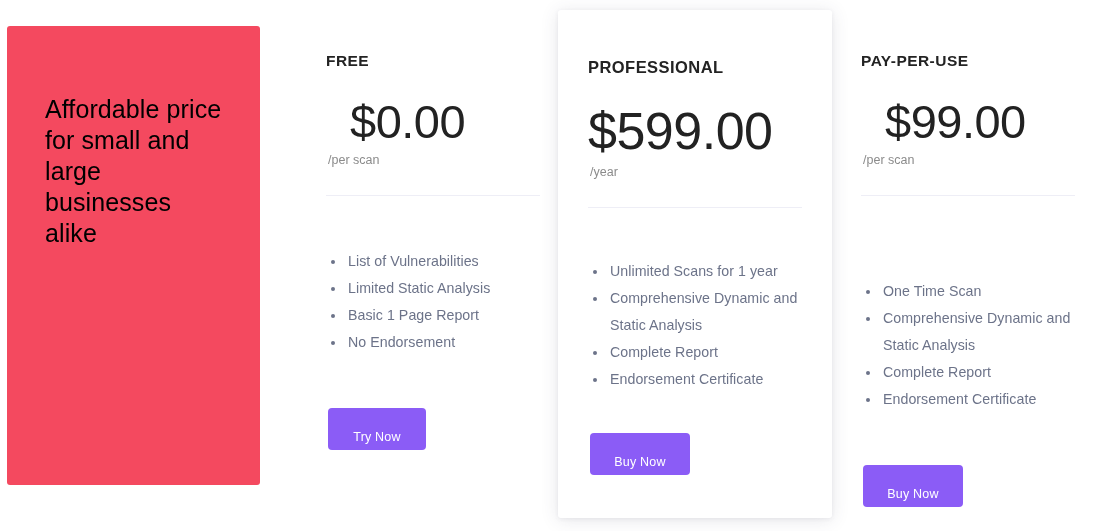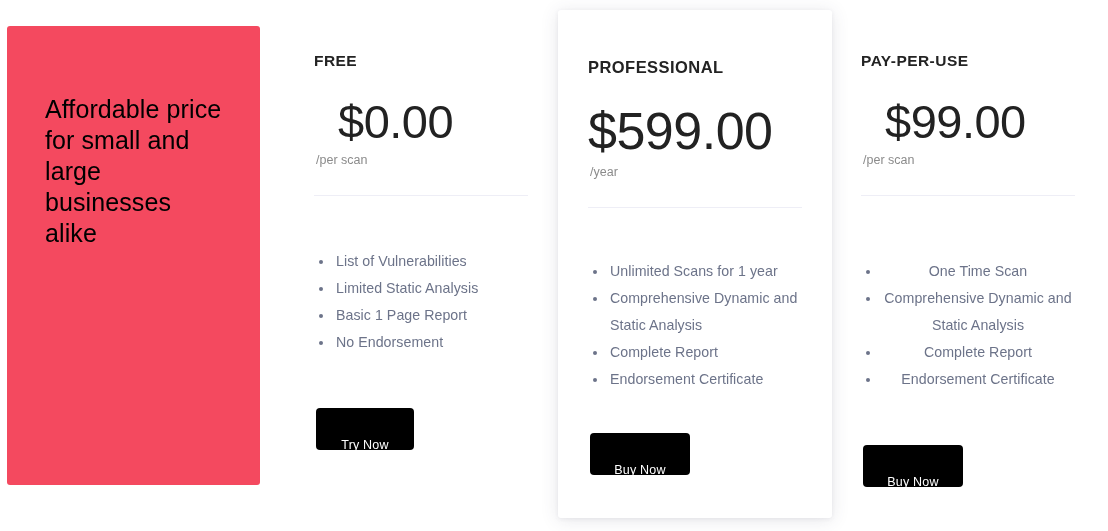--- a/index.html
+++ b/index.html
@@ -50,21 +50,21 @@
     color: rgba(255,255,255,0.93);
     letter-spacing: 0.05px;
   }
 
   
   .plan {
     position: absolute;
     box-sizing: border-box;
   }
   .plan-free {
-    left: 296px;
+    left: 308px;
     top: 0px;
     width: 248px;
     height: 531px;
     padding: 52px 18px 0 18px;
   }
   .plan-pro {
     left: 558px;
     top: 10px;
     width: 274px;
     height: 508px;
@@ -119,21 +119,21 @@
   .plan-pro  .plan-divider { width: 214px; }
   .plan-ppu  .plan-divider { width: 214px; }
 
   .feature-list {
     list-style: none;
     margin: 0;
     padding: 0;
   }
   .plan-free .feature-list { margin-top: 52px; }
   .plan-pro  .feature-list { margin-top: 50px; }
-  .plan-ppu  .feature-list { margin-top: 62px; text-align: center; }
+  .plan-ppu  .feature-list { margin-top: 82px; }
 
   .feature-item {
     position: relative;
     padding-left: 22px;
     font-size: 14.2px;
     line-height: 27px;
     color: #6c7389;
     letter-spacing: 0.05px;
   }
   .feature-item::before {
@@ -142,30 +142,30 @@
     left: 5px;
     top: 12px;
     width: 4px;
     height: 4px;
     border-radius: 50%;
     background: #6c7389;
   }
 
   .cta-button {
     display: inline-block;
-    background: #000000;
+    background: #8b5cf6;
     color: #ffffff;
     font-size: 12.5px;
     border: 0;
     border-radius: 4px;
     text-align: center;
     cursor: pointer;
     font-family: "Liberation Sans", sans-serif;
     letter-spacing: 0.2px;
-    padding: 16px;
+    padding: 8px;
   }
   .plan-free .cta-button {
     width: 98px; height: 42px; line-height: 42px;
     margin-top: 52px; margin-left: 2px;
   }
   .plan-pro .cta-button {
     width: 100px; height: 42px; line-height: 42px;
     margin-top: 40px; margin-left: 2px;
   }
   .plan-ppu .cta-button {

